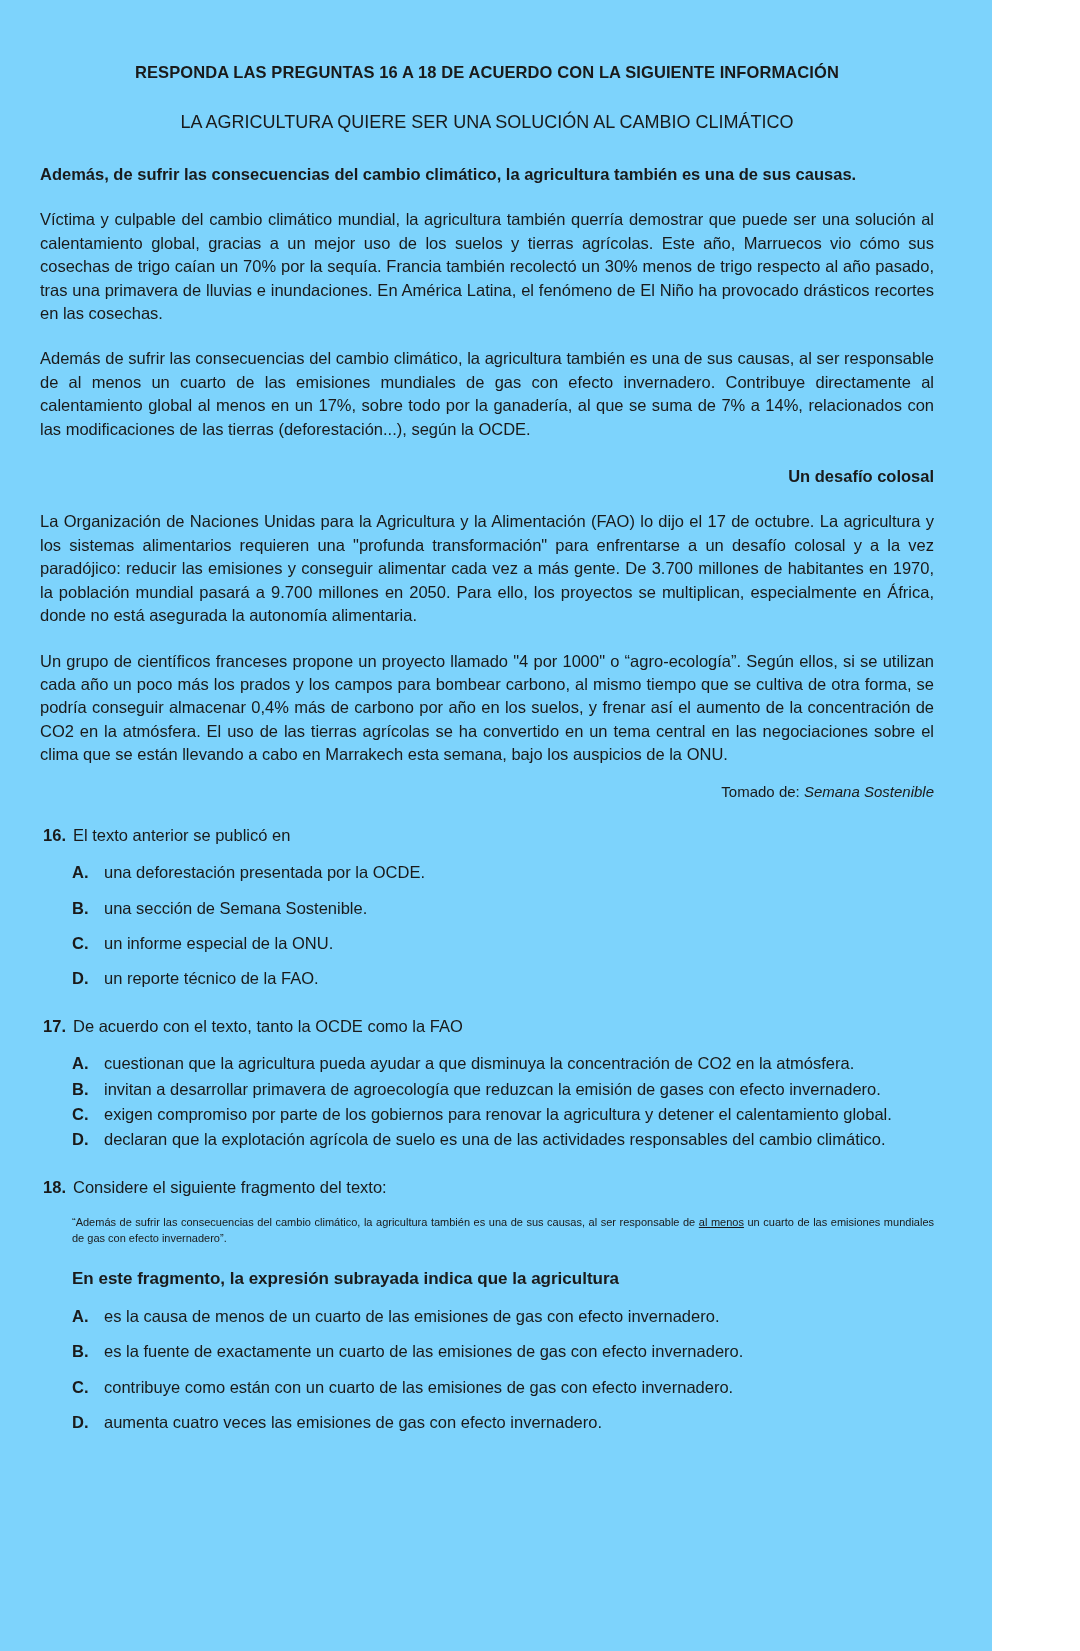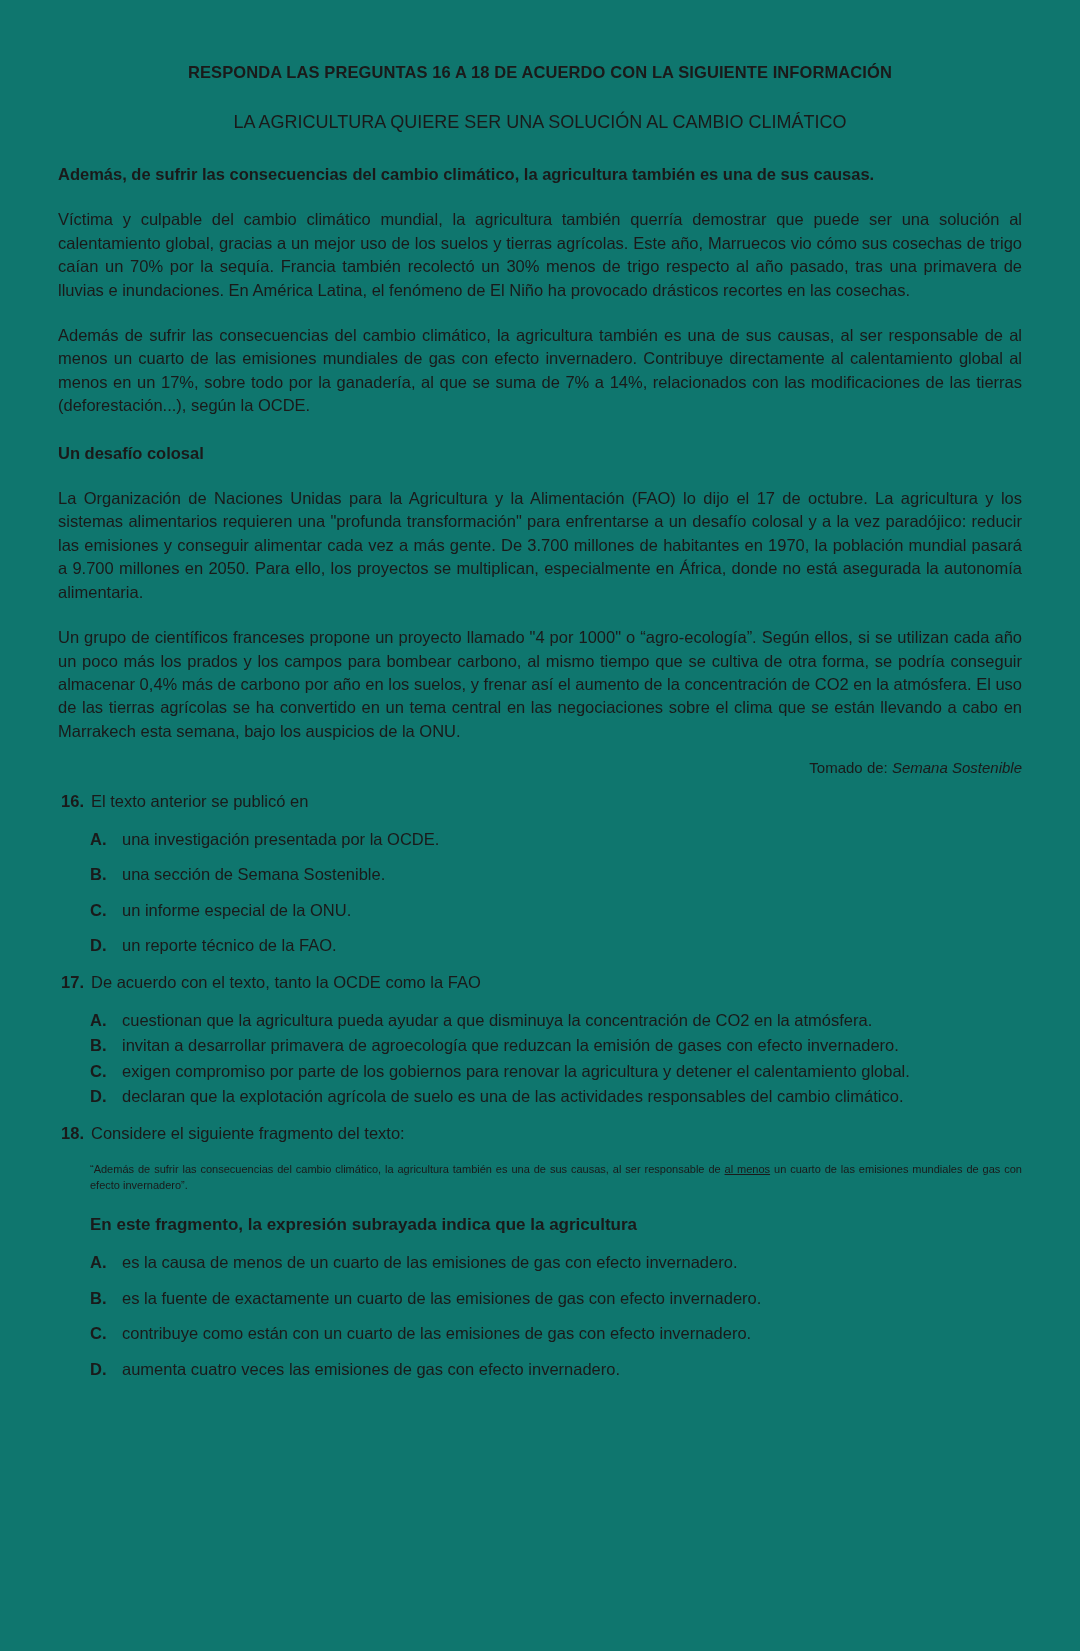--- a/index.html
+++ b/index.html
@@ -8,25 +8,25 @@
     background: #ffffff;
   }
   body {
     width: 1080px;
     min-height: 1651px;
     font-family: "Liberation Sans", sans-serif;
     color: #1a1a1a;
     -webkit-font-smoothing: antialiased;
   }
   .page {
-    width: 1080px;
+    width: 992px;
     min-height: 1651px;
     box-sizing: border-box;
-    padding: 48px 58px 40px 58px;
-    background: #0f766e;
+    padding: 48px 58px 40px 40px;
+    background: #7dd3fc;
   }
   .heading-instruction {
     text-align: center;
     font-size: 16.5px;
     font-weight: bold;
     letter-spacing: 0.1px;
     margin: 14px 0 0 0;
     line-height: 1.3;
   }
   .heading-title {
@@ -49,31 +49,32 @@
     text-align: justify;
     text-justify: inter-word;
     margin: 22px 0 0 0;
     line-height: 1.42;
   }
   .subhead {
     font-size: 16.5px;
     font-weight: bold;
     margin: 24px 0 0 0;
     line-height: 1.42;
+    text-align: right;
   }
   .source {
     font-size: 15px;
     text-align: right;
     margin: 16px 0 0 0;
   }
   .source .src-italic {
     font-style: italic;
   }
   .question-block {
-    margin-top: 14px;
+    margin-top: 24px;
   }
   .question-line {
     font-size: 16.5px;
     line-height: 1.42;
     display: flex;
     align-items: flex-start;
     gap: 7px;
   }
   .q-num {
     font-weight: bold;
@@ -155,21 +156,21 @@
   </div>
 
   <div class="question-block">
     <div class="question-line">
       <span class="q-num">16.</span>
       <span class="q-text">El texto anterior se publicó en</span>
     </div>
     <ul class="options">
       <li class="option">
         <span class="opt-letter">A.</span>
-        <span class="opt-text">una investigación presentada por la OCDE.</span>
+        <span class="opt-text">una deforestación presentada por la OCDE.</span>
       </li>
       <li class="option">
         <span class="opt-letter">B.</span>
         <span class="opt-text">una sección de Semana Sostenible.</span>
       </li>
       <li class="option">
         <span class="opt-letter">C.</span>
         <span class="opt-text">un informe especial de la ONU.</span>
       </li>
       <li class="option">

